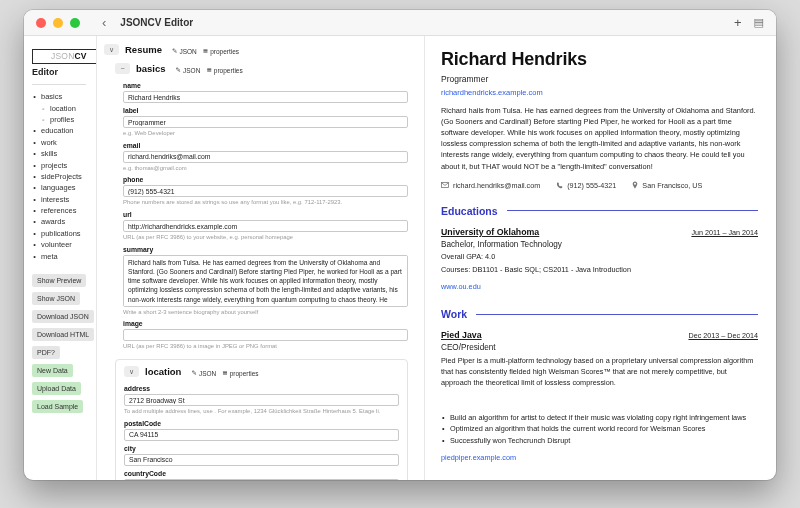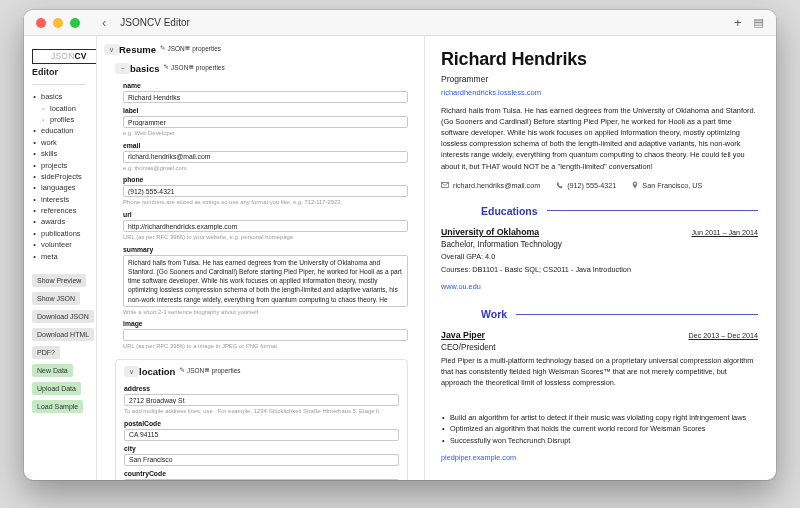--- a/index.html
+++ b/index.html
@@ -9,21 +9,21 @@
   .window { position:absolute; left:24px; top:10px; width:752px; height:470px;
     background:#fff; border-radius:9px; overflow:hidden; display:flex; flex-direction:column;
     box-shadow:0 14px 34px rgba(0,0,0,.34), 0 0 0 1px rgba(0,0,0,.12); }
 
   
   .titlebar { flex:0 0 26px; background:#f7f7f7; border-bottom:1px solid #e0e0e0;
     display:flex; align-items:center; padding:0 12px; }
   .lights { display:flex; gap:7px; }
   .light { width:10px; height:10px; border-radius:50%; }
   .back { color:#6e6e6e; font-size:13px; margin-left:22px; line-height:1; }
-  .win-title { font-weight:normal; font-size:10px; color:#333; margin-left:14px; }
+  .win-title { font-weight:bold; font-size:10px; color:#333; margin-left:14px; }
   .tb-right { margin-left:auto; display:flex; gap:12px; align-items:center; color:#555; }
   .tb-plus { font-size:13px; line-height:1; }
   .tb-tabs { font-size:11px; line-height:1; color:#777; }
 
   .main { flex:1; display:flex; min-height:0; }
 
   
   .sidebar { flex:0 0 73px; border-right:1px solid #e7e7e7; padding:9px 0 0 8px; overflow:hidden; }
   .logo-box { display:inline-block; border:1px solid #2a2a2a; padding:1px 18px 2px; font-size:8.5px; letter-spacing:.2px; }
   .logo-json { color:#b0b0b0; }
@@ -36,21 +36,21 @@
   .bullet { width:5px; text-align:center; color:#333; font-size:7.5px; }
   .bullet::before { content:"•"; }
   .nav-item[data-level="2"] .bullet::before { content:"◦"; font-size:6.5px; }
   .actions { margin-top:12px; display:flex; flex-direction:column; align-items:flex-start; gap:5px; }
   .action-btn { border:none; border-radius:2px; background:#e5e5e5; color:#333;
     font-family:inherit; font-size:7px; padding:3px 5px; cursor:pointer; white-space:nowrap; }
   .action-btn[data-style="green"] { background:#c6e9c5; }
 
   
   .form-panel { flex:0 0 328px; border-right:1px solid #e7e7e7; padding:8px 16px 0 7px; overflow:hidden; }
-  .sec-header { display:flex; align-items:flex-start; margin-bottom:8px; }
+  .sec-header { display:flex; align-items:flex-end; gap:6px; margin-bottom:8px; }
   .collapse-btn { width:15px; height:11px; background:#ededed; border-radius:3px; color:#666;
     font-size:7px; display:inline-flex; align-items:center; justify-content:center; cursor:pointer; }
   .sec-title { font-weight:bold; font-size:9.5px; color:#111; margin-right:4px; }
   .hdr-link { font-size:6.5px; color:#333; display:inline-flex; align-items:center; gap:2px; cursor:pointer; }
   .hdr-link .icn { font-size:6.5px; color:#444; }
   .sections { margin-left:11px; }
   .fields { margin-left:8px; }
   .fld { margin-bottom:4px; }
   .fld-label { font-weight:bold; font-size:6.8px; color:#111; margin-bottom:2px; }
   .fld input { display:block; width:100%; height:12px; border:1px solid #c9c9c9; border-radius:2px;
@@ -67,21 +67,21 @@
   .pv-name { font-size:18px; font-weight:bold; color:#111; letter-spacing:-.2px; }
   .pv-label { font-size:8.5px; margin-top:4px; }
   .pv-link { color:#2c5ce5; text-decoration:none; cursor:pointer; }
   .pv-url { display:block; font-size:7.5px; margin-top:4px; }
   .pv-summary { font-size:7.4px; line-height:1.5; margin-top:8px; color:#222; }
   .pv-contact { display:flex; gap:16px; align-items:center; margin-top:9px; font-size:7.2px; color:#333; }
   .pv-citem { display:inline-flex; align-items:center; gap:4px; }
   .pv-citem svg { flex:0 0 auto; }
   .pv-section { margin-top:15px; }
   .pv-heading-row { display:flex; align-items:center; gap:9px; }
-  .pv-heading { color:#3136c4; font-size:10.5px; font-weight:bold;margin-left:40px; }
+  .pv-heading { color:#3136c4; font-size:10.5px; font-weight:bold; }
   .pv-rule { flex:1; height:1px; background:#3136c4; opacity:.85; }
   .pv-entry-head { display:flex; justify-content:space-between; align-items:baseline; margin-top:10px;text-decoration:underline; }
   .pv-entry-title { font-weight:bold; font-size:8.8px; color:#111; }
   .pv-dates { font-size:7.2px; color:#222; }
   .pv-sub { font-size:8.2px; margin-top:3px; }
   .pv-line { font-size:7.3px; line-height:1.55; margin-top:2px; }
   .pv-desc { font-size:7.3px; line-height:1.5; margin-top:4px; }
   .pv-list { list-style:none; margin-top:23px; }
   .pv-li { font-size:7.3px; line-height:1.55; padding-left:9px; position:relative; }
   .pv-li::before { content:"•"; position:absolute; left:1px; }
@@ -301,21 +301,21 @@
               </div>
             </div>
         </div>
 
       </div>
     </div>
 
     <div class="preview">
       <div class="pv-name">Richard Hendriks</div>
       <div class="pv-label">Programmer</div>
-      <a class="pv-link pv-url">richardhendricks.lossless.com</a>
+      <a class="pv-link pv-url">richardhendricks.example.com</a>
       <div class="pv-summary">Richard hails from Tulsa. He has earned degrees from the University of Oklahoma and Stanford. (Go Sooners and Cardinal!) Before starting Pied Piper, he worked for Hooli as a part time software developer. While his work focuses on applied information theory, mostly optimizing lossless compression schema of both the length-limited and adaptive variants, his non-work interests range widely, everything from quantum computing to chaos theory. He could tell you about it, but THAT would NOT be a "length-limited" conversation!</div>
 
       <div class="pv-contact">
         <span class="pv-citem">
           <svg width="8" height="6" viewBox="0 0 8 6">
               <rect x="0.5" y="0.5" width="7" height="5" fill="none" stroke="#777" stroke-width="0.8"></rect>
               <path d="M0.5 0.8 L4 3.4 L7.5 0.8" fill="none" stroke="#777" stroke-width="0.8"></path>
             </svg>
           <span>richard.hendriks@mail.com</span>
         </span>
@@ -347,21 +347,21 @@
         <div class="pv-line">Courses: DB1101 - Basic SQL; CS2011 - Java Introduction</div>
         <a class="pv-link pv-elink">www.ou.edu</a>
       </div>
 
       <div class="pv-section">
         <div class="pv-heading-row">
           <span class="pv-heading">Work</span>
           <span class="pv-rule"></span>
         </div>
         <div class="pv-entry-head">
-          <span class="pv-entry-title">Java Piper</span>
+          <span class="pv-entry-title">Pied Java</span>
           <span class="pv-dates">Dec 2013 – Dec 2014</span>
         </div>
         <div class="pv-sub">CEO/President</div>
         <div class="pv-desc">Pied Piper is a multi-platform technology based on a proprietary universal compression algorithm that has consistently fielded high Weisman Scores™ that are not merely competitive, but approach the theoretical limit of lossless compression.</div>
         <ul class="pv-list">
 
         <li class="pv-li">Build an algorithm for artist to detect if their music was violating copy right infringement laws</li>
             <li class="pv-li">Optimized an algorithm that holds the current world record for Weisman Scores</li>
             <li class="pv-li">Successfully won Techcrunch Disrupt</li>
           </ul>

